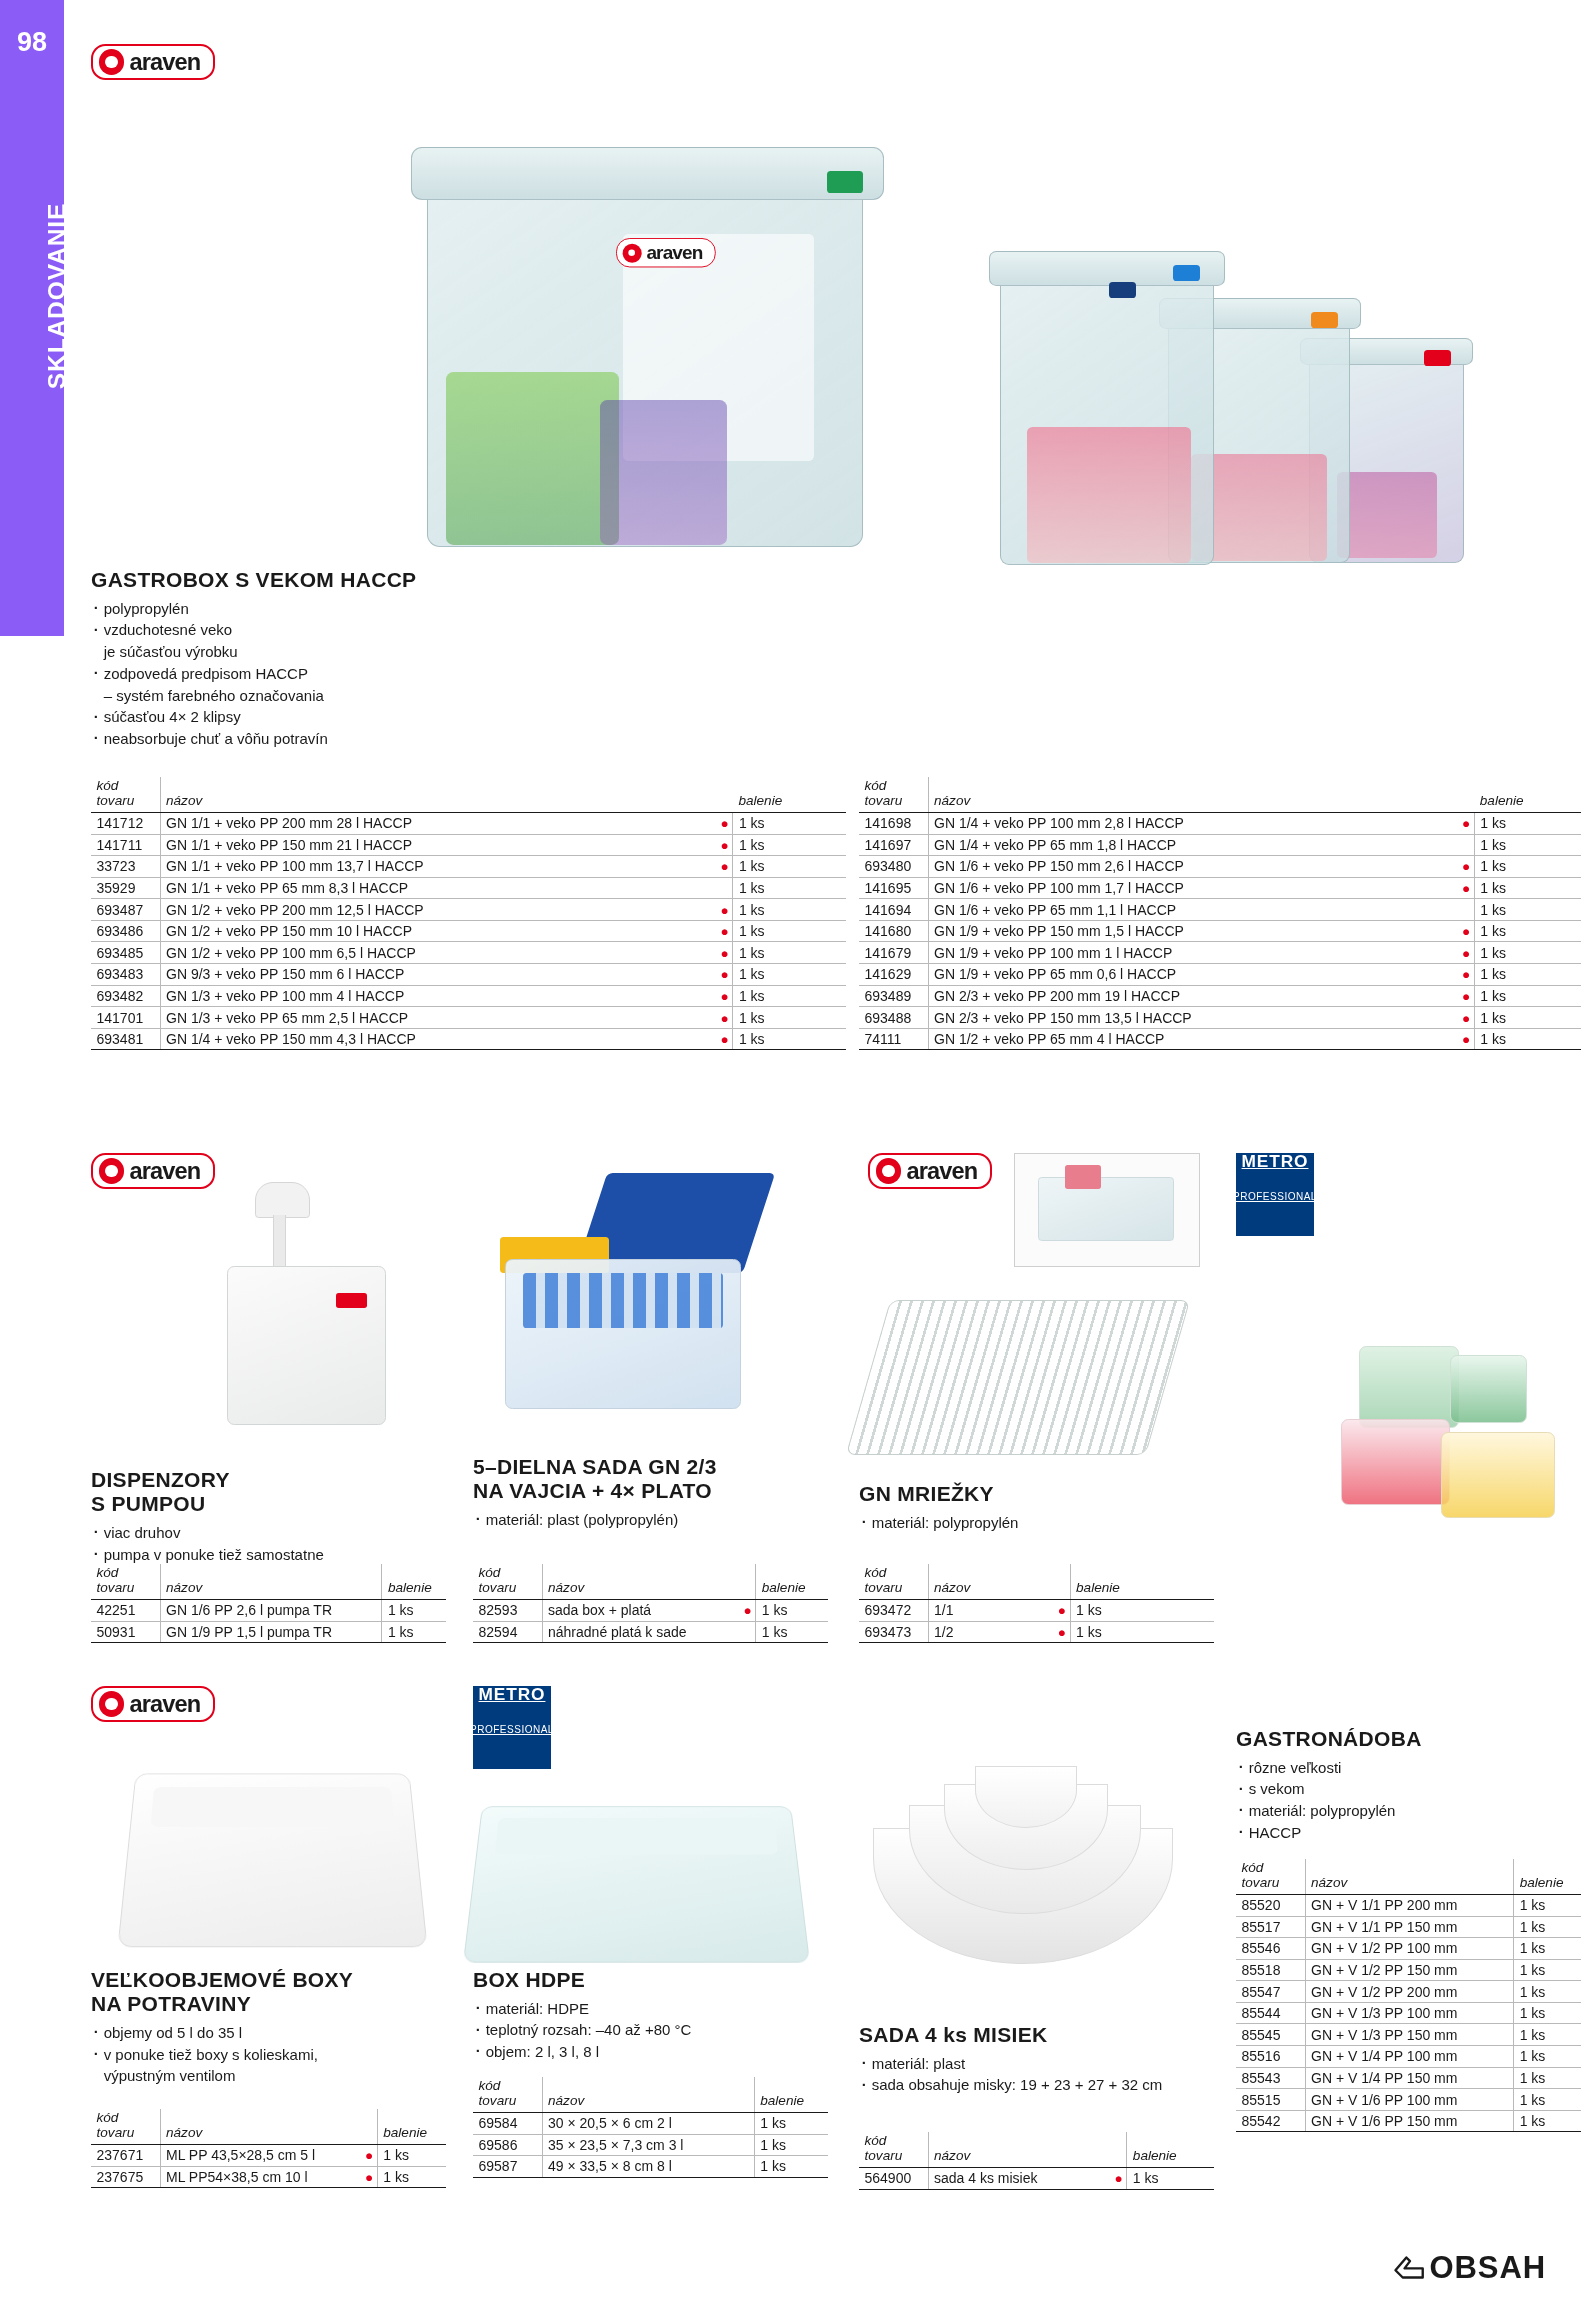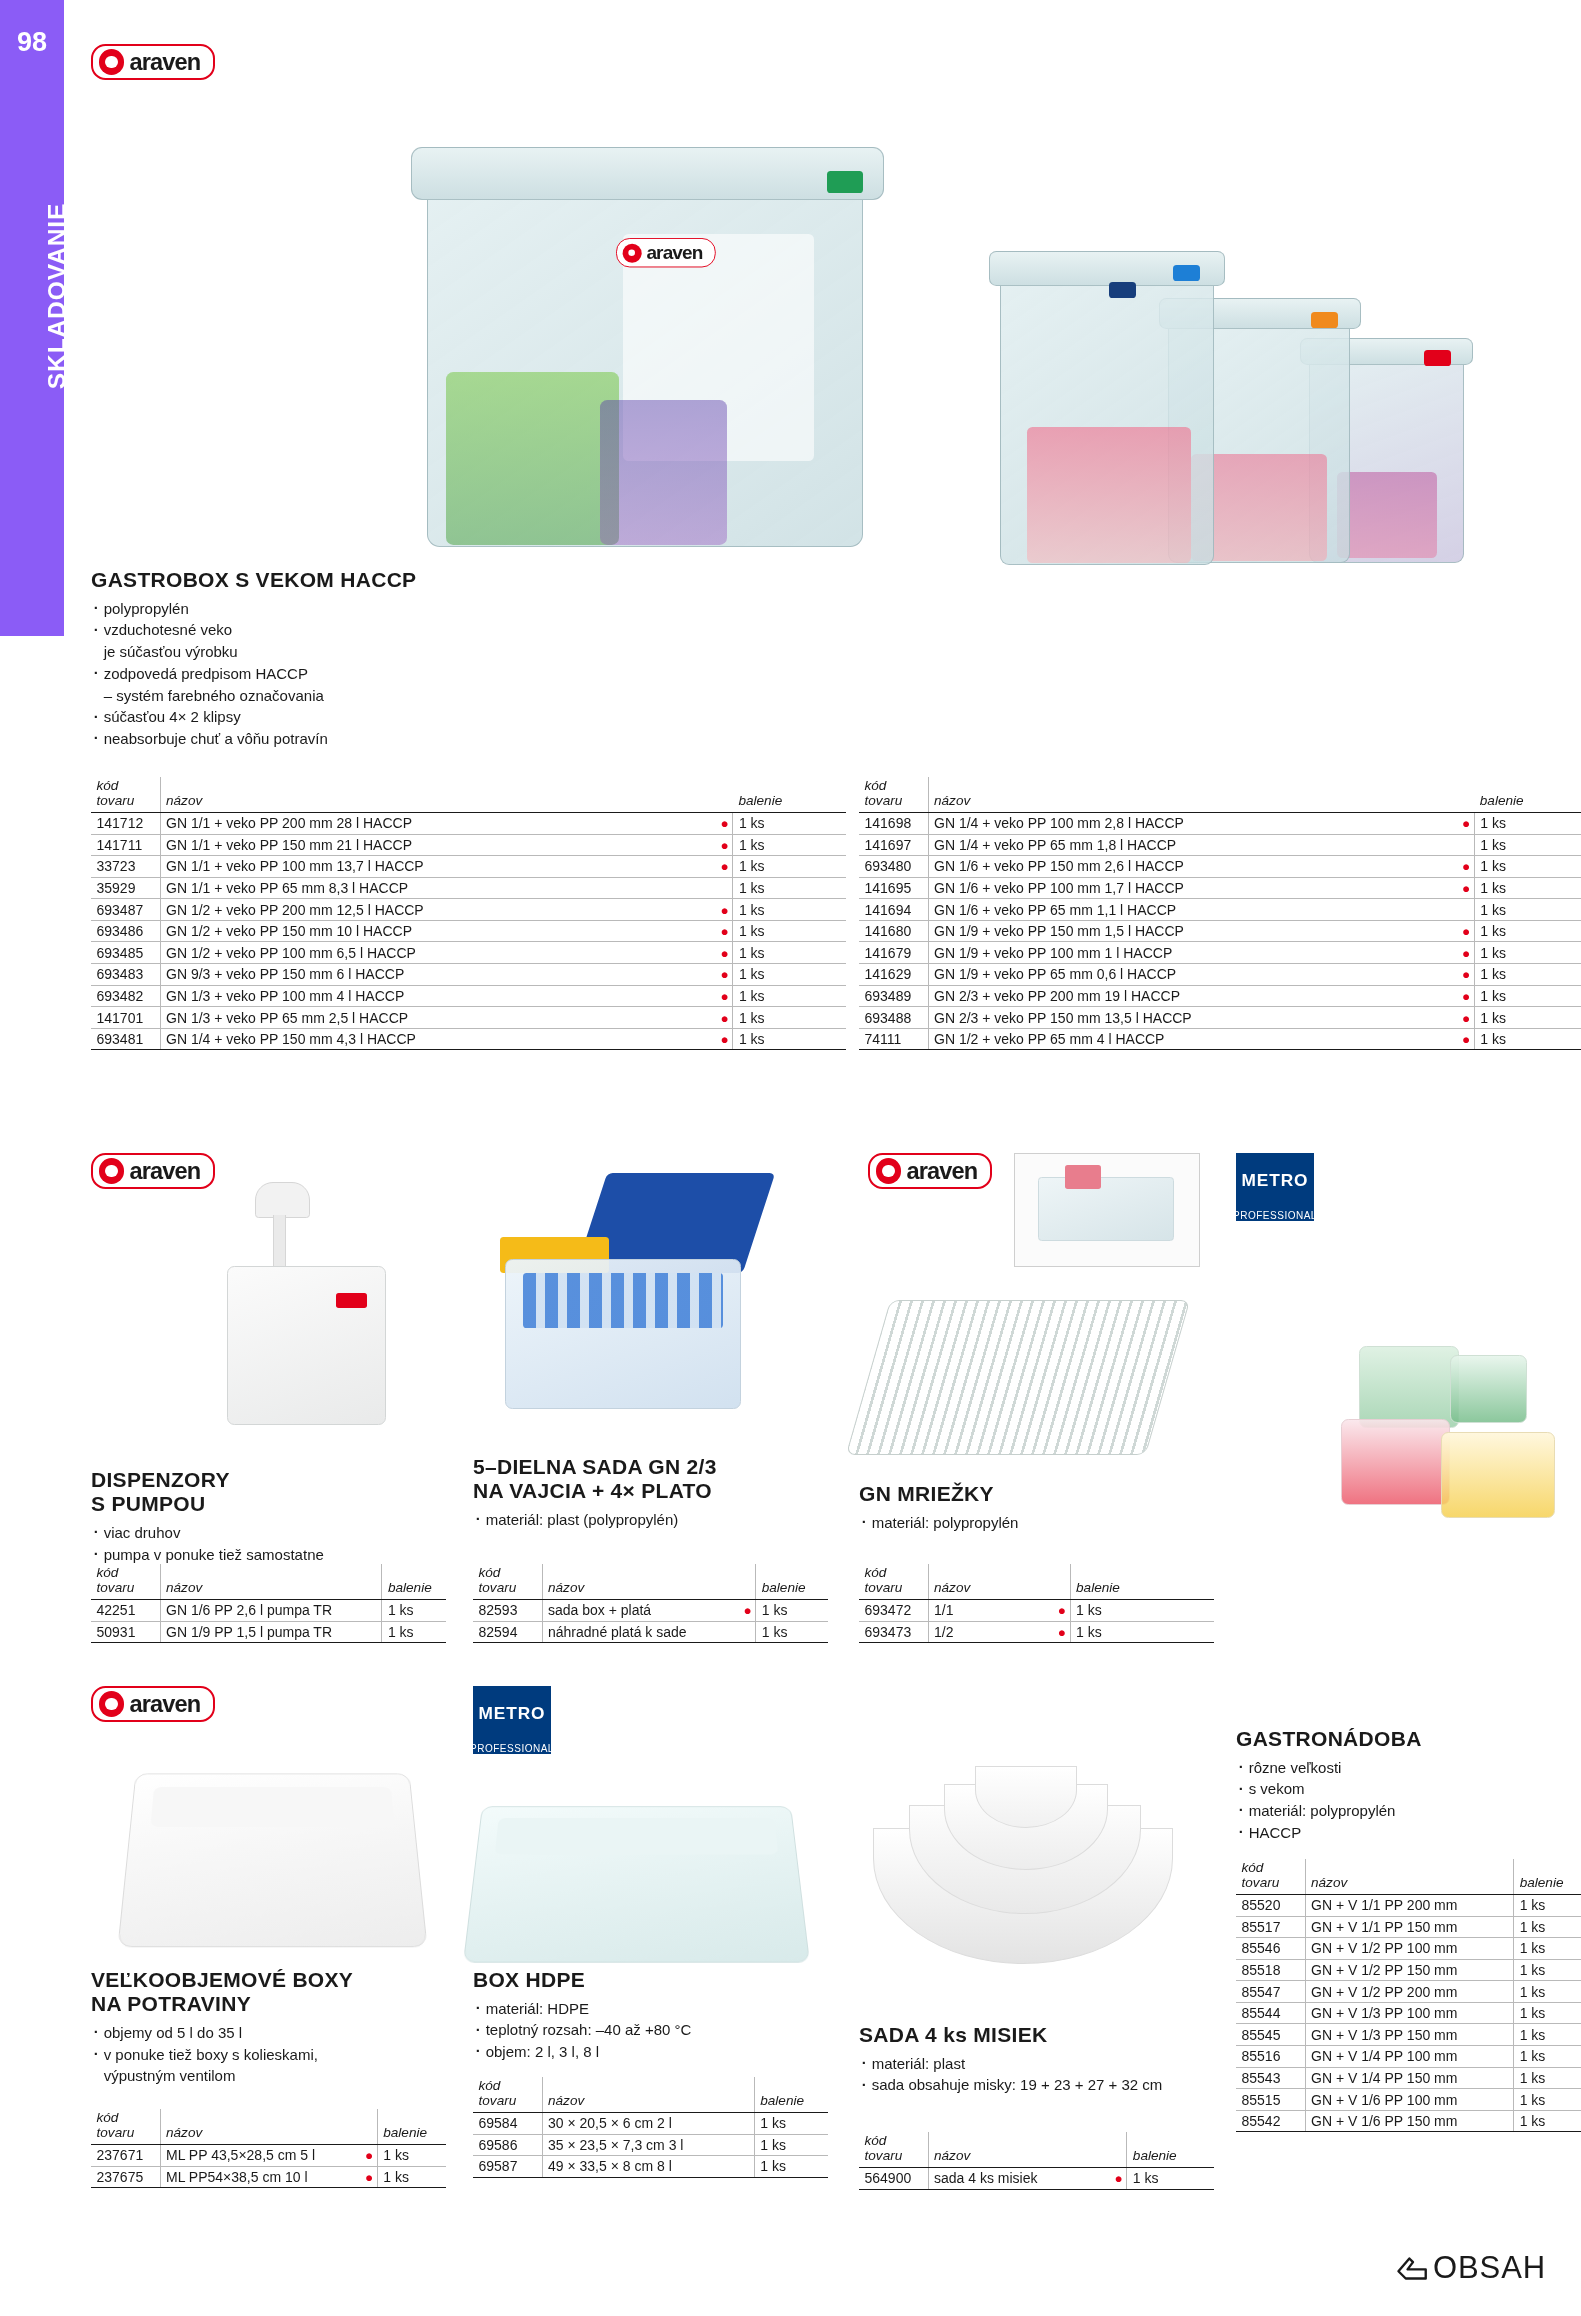--- a/index.html
+++ b/index.html
@@ -45,23 +45,24 @@
   .araven-logo .mark:after{
     content:""; position:absolute; inset:6.4px;
     border-radius:50%; background:#fff;
   }
   .araven-logo .word {
     font-weight:bold; font-size:23.6px; color:#1a1a1a; letter-spacing:-0.9px;
   }
 
   
   .metro-badge {
-    width:78px; height:68px; background:#003b7e; color:#fff;
-    display:flex; flex-direction:column; align-items:center; justify-content:flex-end;
+    width:78px; height:83px; background:#003b7e; color:#fff;
+    display:flex; flex-direction:column; align-items:center; justify-content:flex-start;
     line-height:1;
+    text-decoration:underline;
   }
   .metro-badge .m1 { font-weight:bold; font-size:17.3px; letter-spacing:0.9px;}
   .metro-badge .m2 { font-size:10px; margin-top:22px; letter-spacing:0.5px;}
 
   
   .prod-title { font-weight:bold; font-size:21px; letter-spacing:0.3px; line-height:1.15; }
   .bullets { margin:5.5px 0 0 0; padding:0; list-style:none; font-size:15px; line-height:1.45; }
   .bullets li { position:relative; padding-left:12.7px; }
   .bullets li:before { content:"·"; position:absolute; left:2.7px; top:-0.9px; font-weight:bold;}
   .bullets li.nodot:before { content:""; }
@@ -95,22 +96,22 @@
   .lid {
     position:absolute;
     background:linear-gradient(180deg,#e8f2f3,#cddfe2);
     border:1.8px solid rgba(150,175,180,.75);
     border-radius:7.3px;
   }
   .clip { position:absolute; width:27px; height:16.4px; border-radius:3.6px; }
 
   .obsah {
     position:absolute; right:36px; bottom:31px;
-    display:flex; align-items:flex-end; gap:0;
-    font-size:31px; font-weight:normal; letter-spacing:0.9px;
+    display:flex; align-items:flex-start; gap:0;
+    font-size:31px; font-weight:bold; letter-spacing:0.9px;
   }
 </style>
 </head>
 <body>
 
 <div class="side-tab">
   <div class="pagenum">98</div>
   <div class="vtext">SKLADOVANIE</div>
 </div>
 

